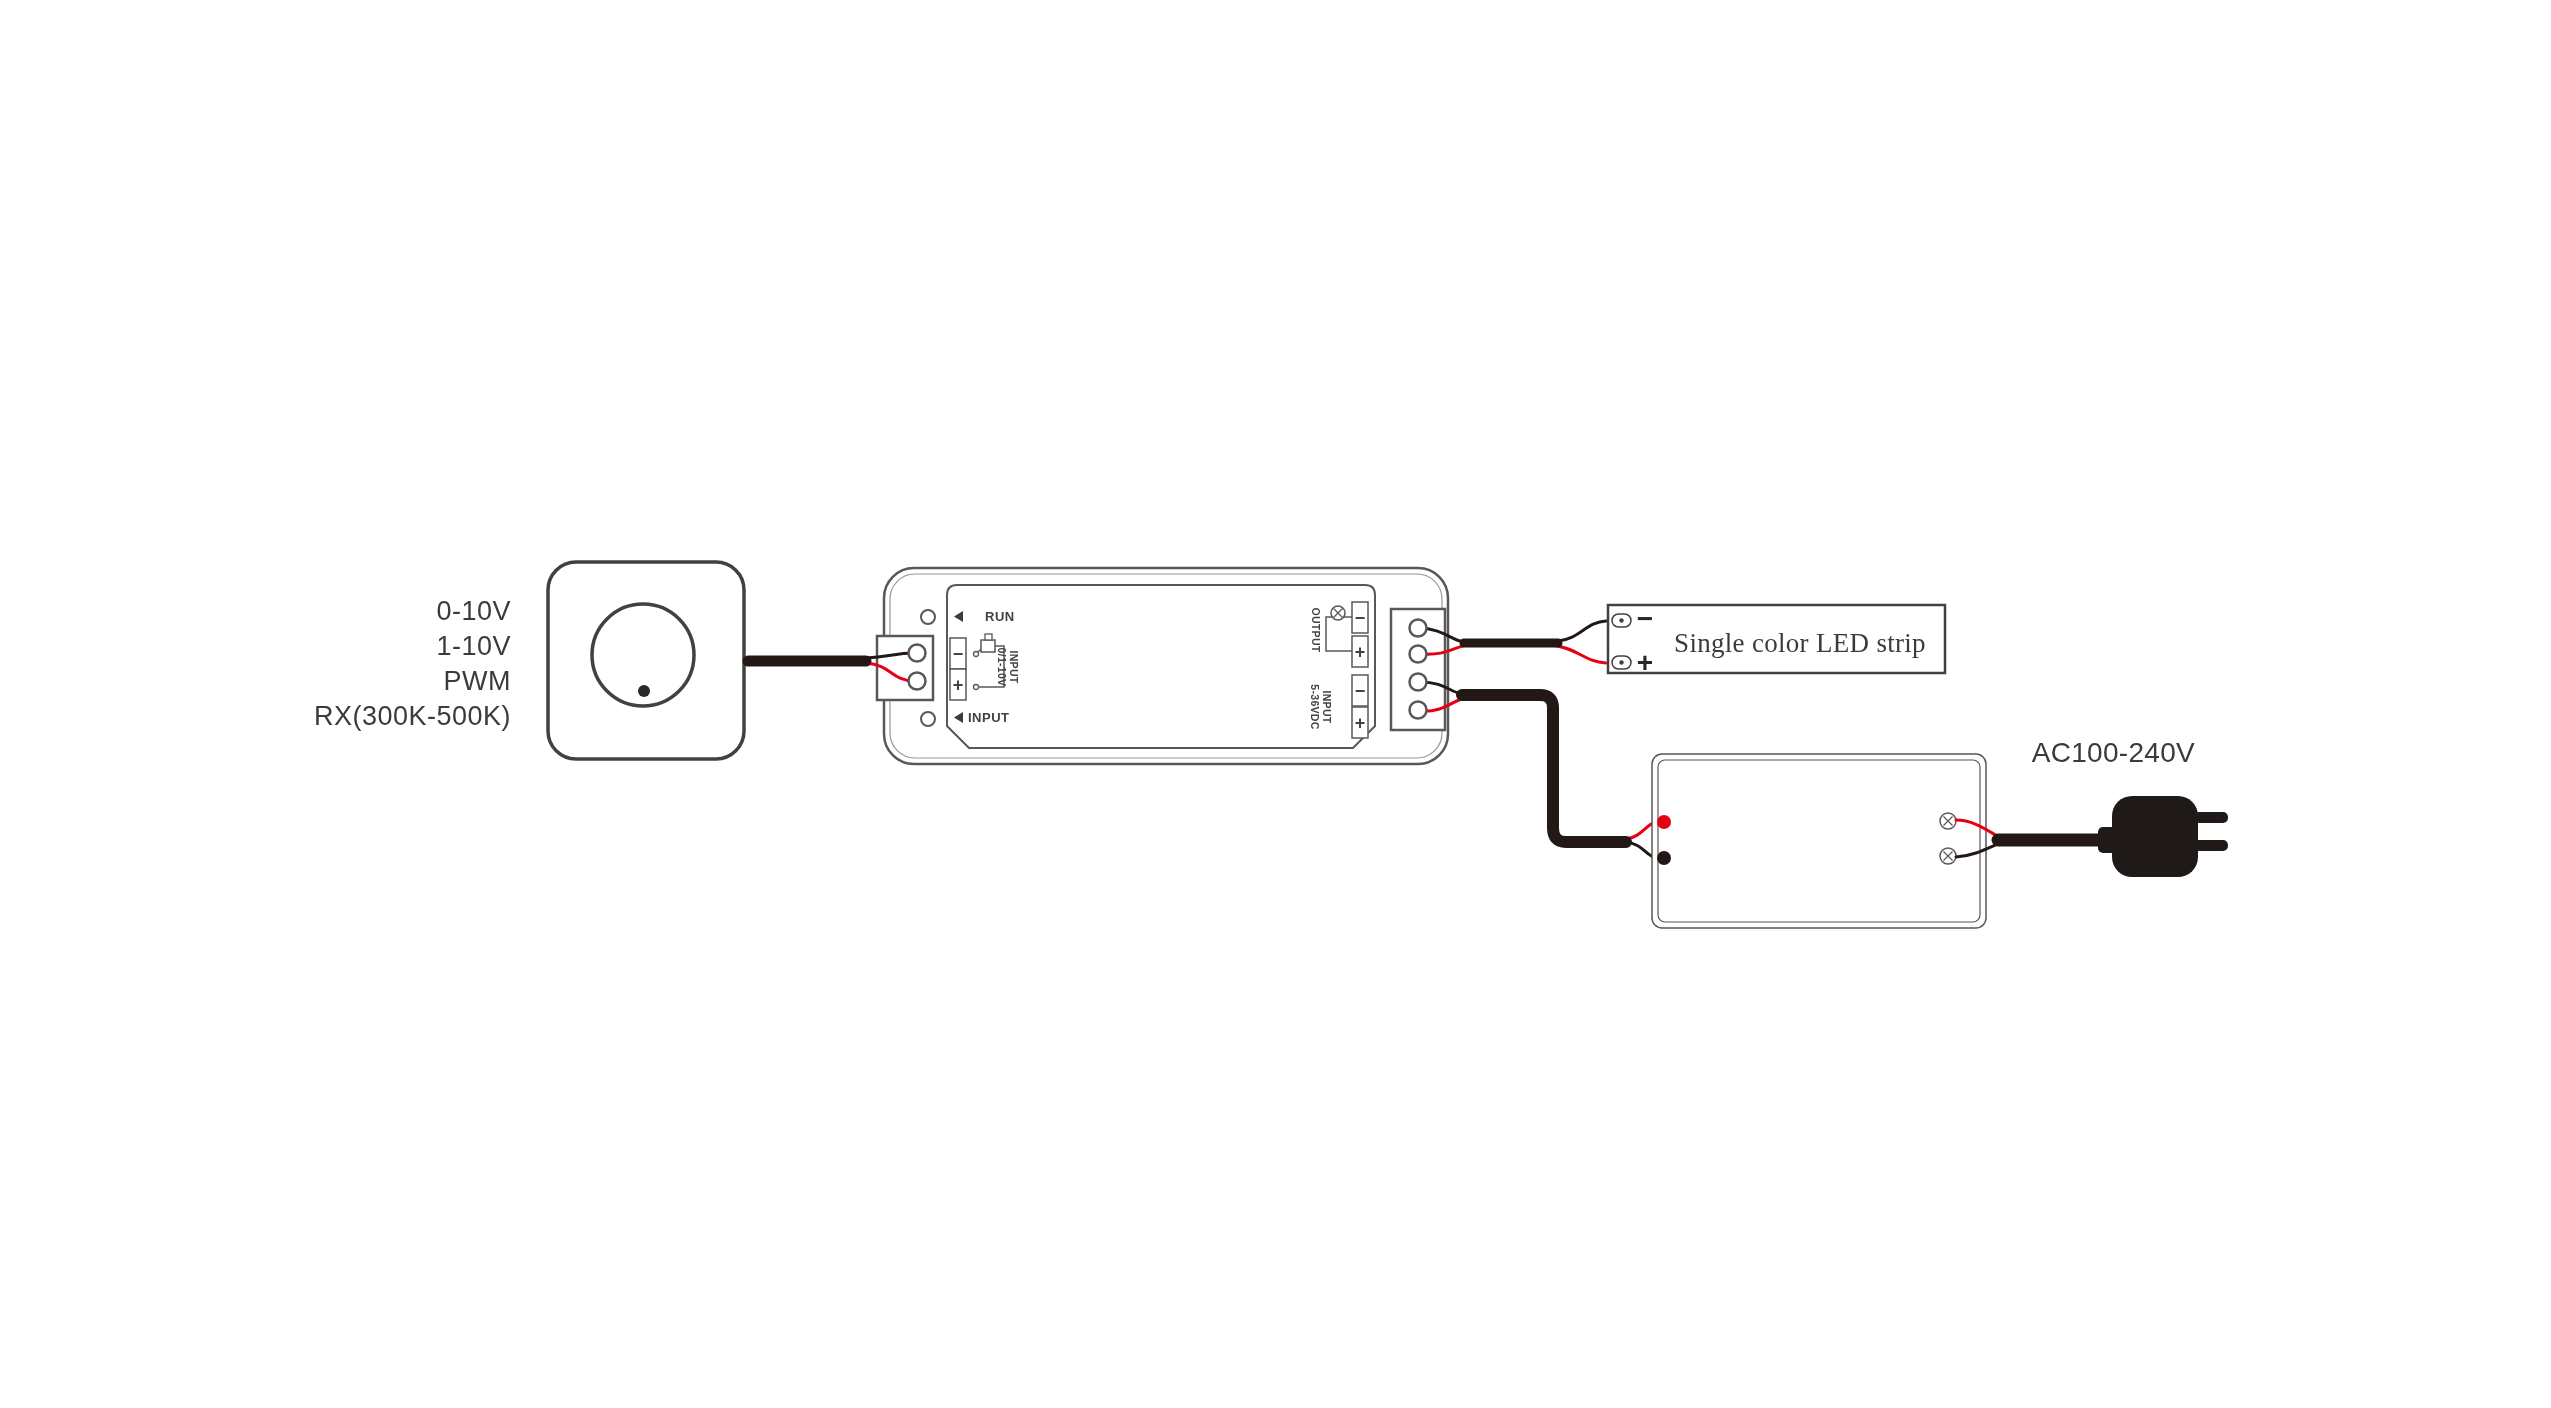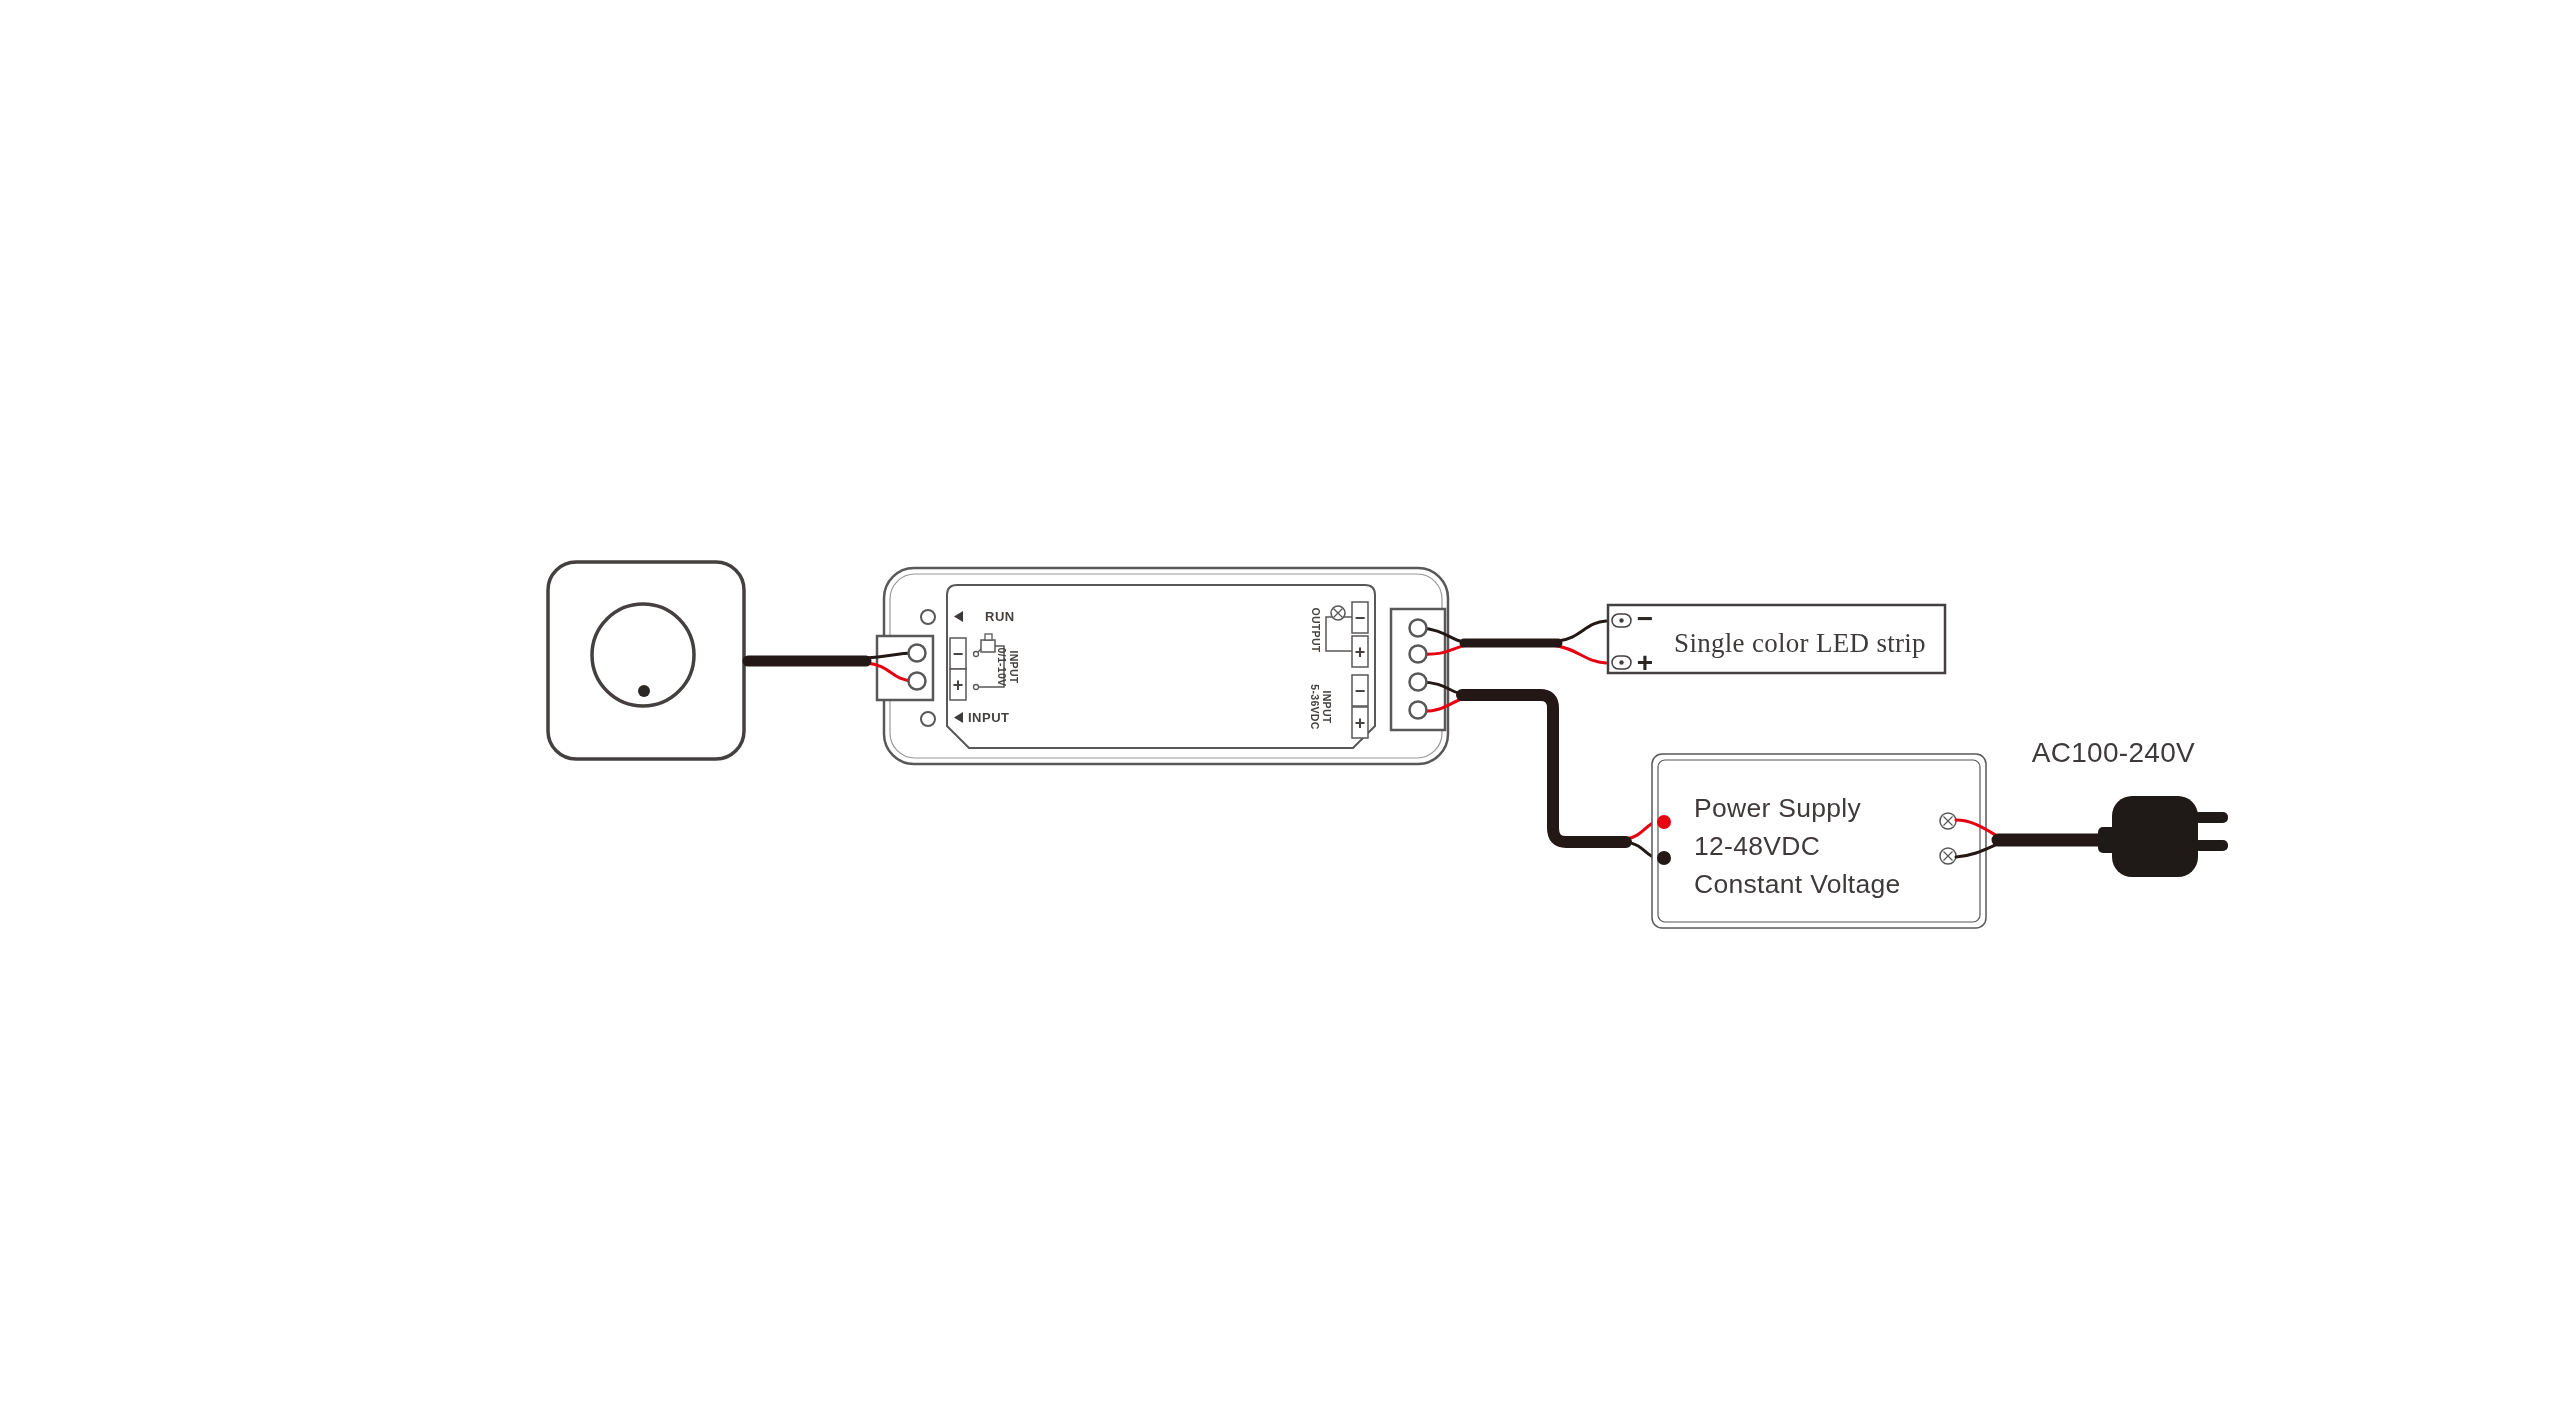--- a/index.html
+++ b/index.html
@@ -115,20 +115,26 @@
     <path d="M1956 857 C1974 856 1988 848 2000 843" fill="none" stroke="#231815" stroke-width="3" stroke-linecap="round"></path>
     <path d="M1998 840 L2112 840" fill="none" stroke="#231815" stroke-width="13" stroke-linecap="round"></path>
     <g fill="#1f1a17">
       <rect x="2098" y="827" width="20" height="26" rx="5"></rect>
       <rect x="2112" y="796" width="86" height="81" rx="20"></rect>
       <rect x="2194" y="812" width="34" height="11" rx="5"></rect>
       <rect x="2194" y="840" width="34" height="11" rx="5"></rect>
     </g>
   </svg>
 
+  <div class="txt signals">
+    <span>0-10V</span>
+    <span>1-10V</span>
+    <span>PWM</span>
+    <span>RX(300K-500K)</span>
+  </div>
 
   <div class="txt tiny run-label">RUN</div>
   <div class="txt tiny match-label">INPUT</div>
 
   <div class="txt termglyph" style="left:950px;top:645px;">−</div>
   <div class="txt termglyph" style="left:950px;top:676px;">+</div>
 
   <div class="rot" style="left:978px;top:655px;width:60px;">
     <span style="display:block">INPUT</span>
     <span style="display:block">0/1-10V</span>
@@ -143,21 +149,16 @@
 
   <div class="rot" style="left:1286px;top:695px;width:70px;">
     <span style="display:block">INPUT</span>
     <span style="display:block">5-36VDC</span>
   </div>
 
   <div class="txt led-sign" style="left:1633px;top:605px;">−</div>
   <div class="txt led-sign" style="left:1633px;top:649px;">+</div>
   <div class="txt led-label">Single color LED strip</div>
 
-  <div class="txt psu-text">
-    <span>Power Supply</span>
-    <span>12-48VDC</span>
-    <span>Constant Voltage</span>
-  </div>
 
   <div class="txt ac-label">AC100-240V</div>
 
 </div>
 
 </body></html>

